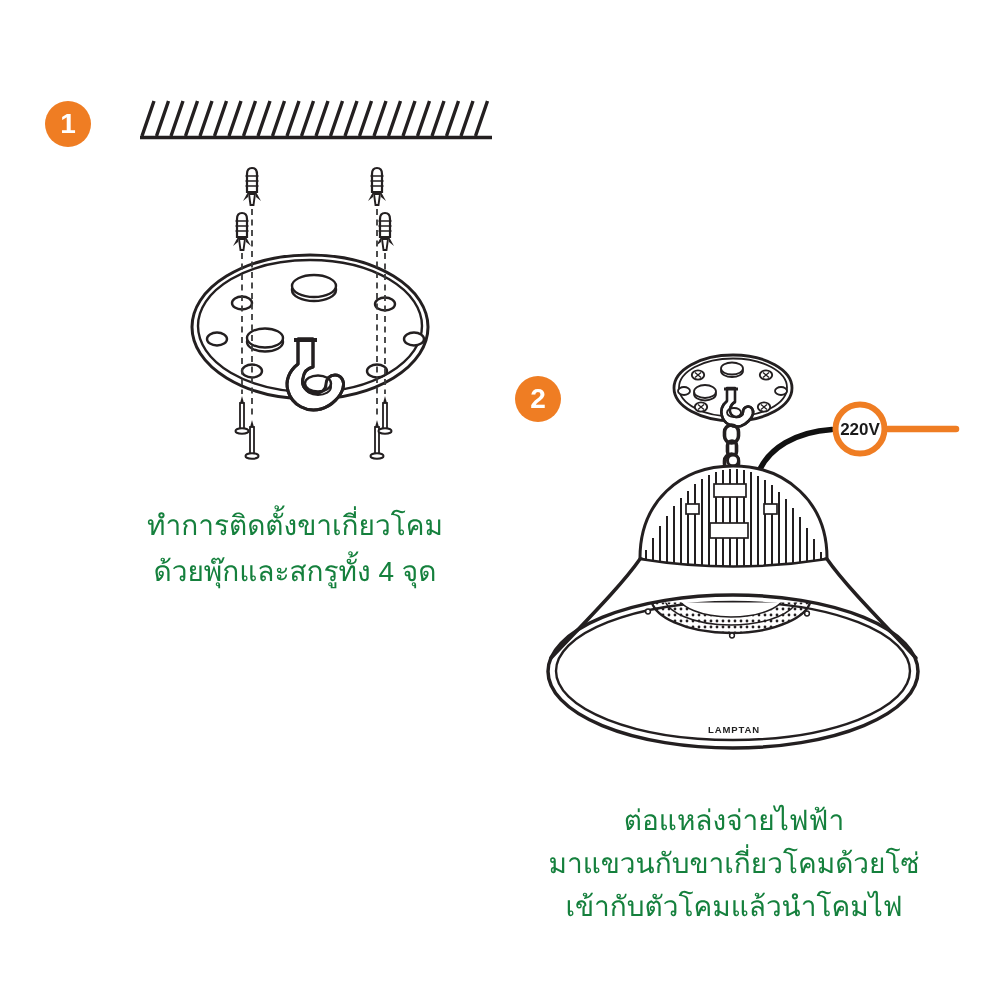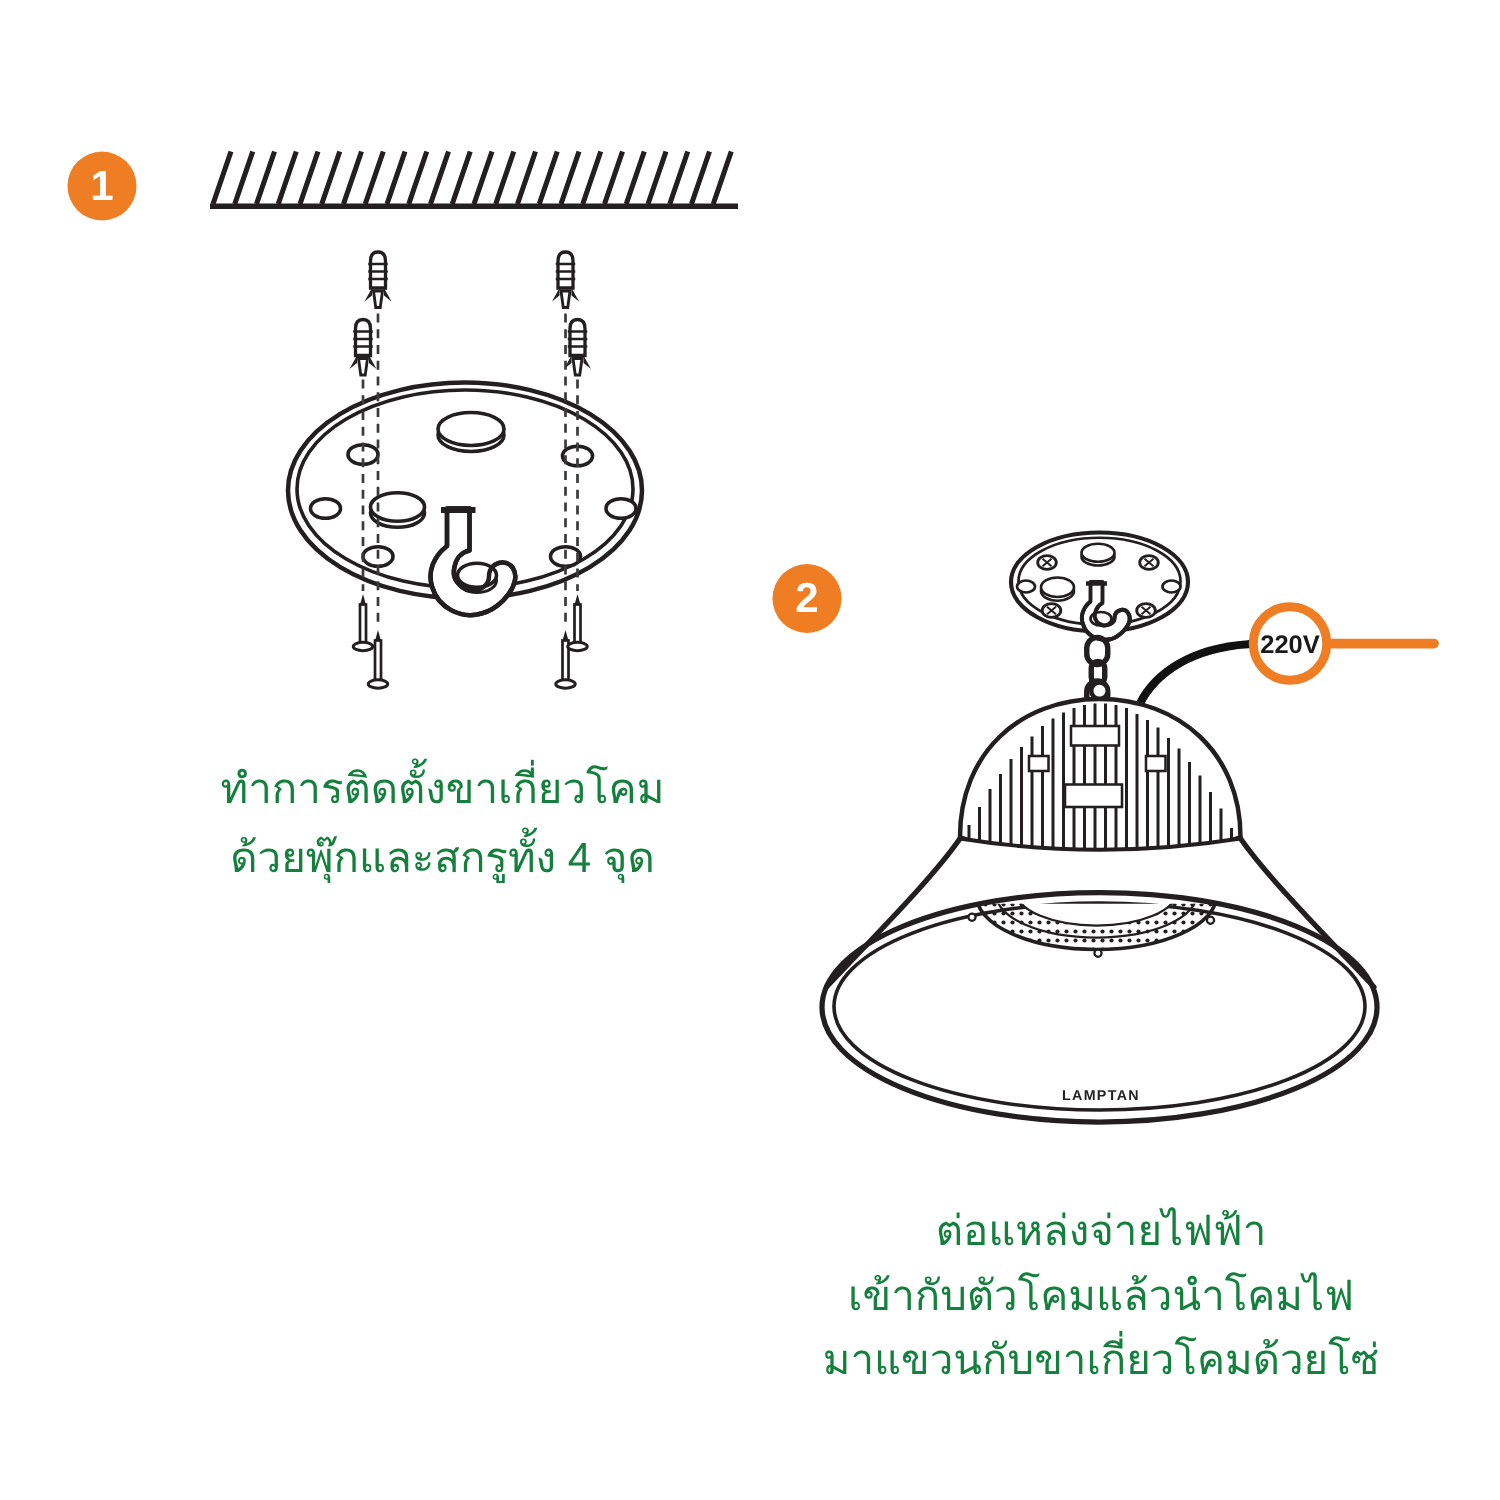--- a/index.html
+++ b/index.html
@@ -232,17 +232,17 @@
   <div class="step-badge badge-2">
     <span>2</span>
   </div>
 
   <div class="caption caption-1">
     <div>ทำการติดตั้งขาเกี่ยวโคม</div>
     <div>ด้วยพุ๊กและสกรูทั้ง 4 จุด</div>
   </div>
   <div class="caption caption-2">
     <div>ต่อแหล่งจ่ายไฟฟ้า</div>
+    <div>มาแขวนกับขาเกี่ยวโคมด้วยโซ่</div>
     <div>เข้ากับตัวโคมแล้วนำโคมไฟ</div>
-    <div>มาแขวนกับขาเกี่ยวโคมด้วยโซ่</div>
   </div>
 
 </div>
 
 </body></html>

